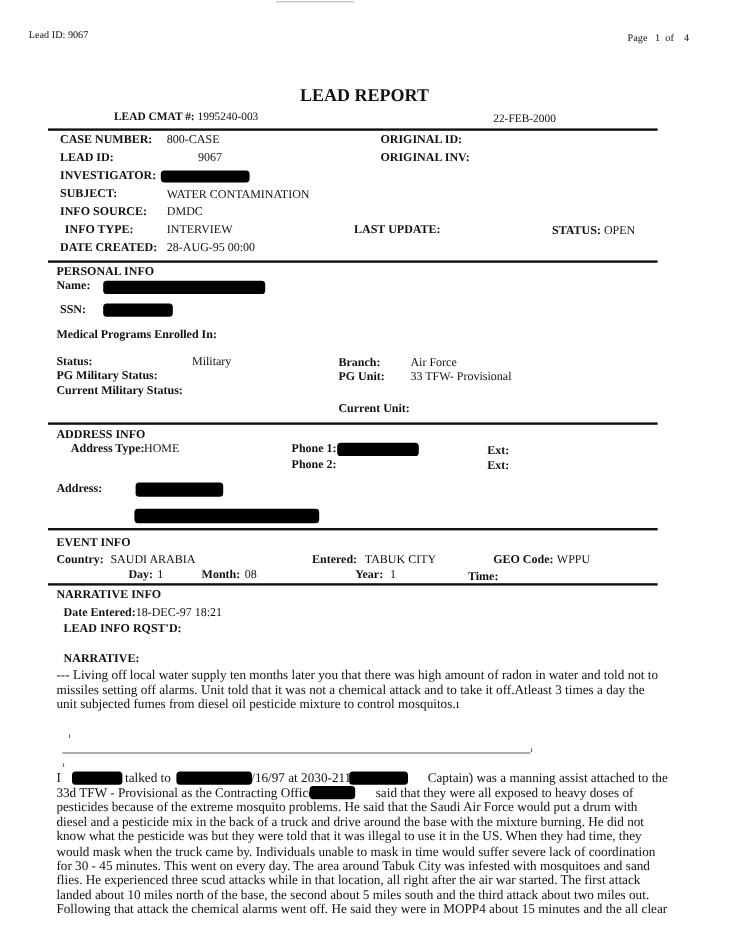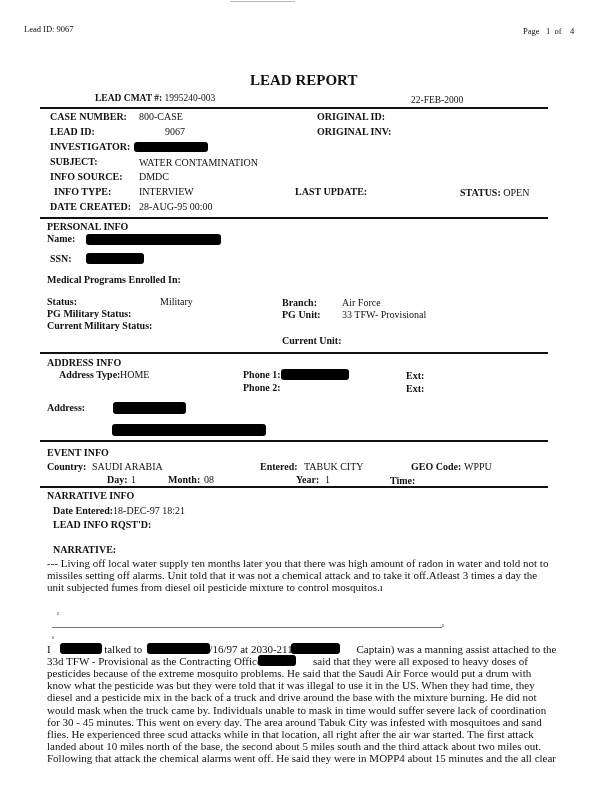--- a/index.html
+++ b/index.html
@@ -151,20 +151,20 @@
   <div>
     <span>33d TFW - Provisional as the Contracting Officer.</span>
     <span style="display:inline-block;width:40px;"></span>
     <span>said that they were all exposed to heavy doses of</span>
   </div>
 </div>
 <div class="redact" style="left:258px;top:655px;width:38px;height:11px;"></div>
 
 <div class="narr" style="top:667px;">
   <div>pesticides because of the extreme mosquito problems.  He said that the Saudi Air Force would put a drum with</div>
+  <div>diesel and a pesticide mix in the back of a truck and drive around the base with the mixture burning.  He did not</div>
   <div>know what the pesticide was but they were told that it was illegal to use it in the US.  When they had time, they</div>
-  <div>diesel and a pesticide mix in the back of a truck and drive around the base with the mixture burning.  He did not</div>
   <div>would mask when the truck came by.  Individuals unable to mask in time would suffer severe lack of coordination</div>
   <div>for 30 - 45 minutes.  This went on every day.  The area around Tabuk City was infested with mosquitoes and sand</div>
   <div>flies.  He experienced three scud attacks while in that location, all right after the air war started.  The first attack</div>
   <div>landed about 10 miles north of the base, the second about 5 miles south and the third attack about two miles out.</div>
   <div>Following that attack the chemical alarms went off.  He said they were in MOPP4 about 15 minutes and the all clear</div>
 </div>
 
 </body></html>

